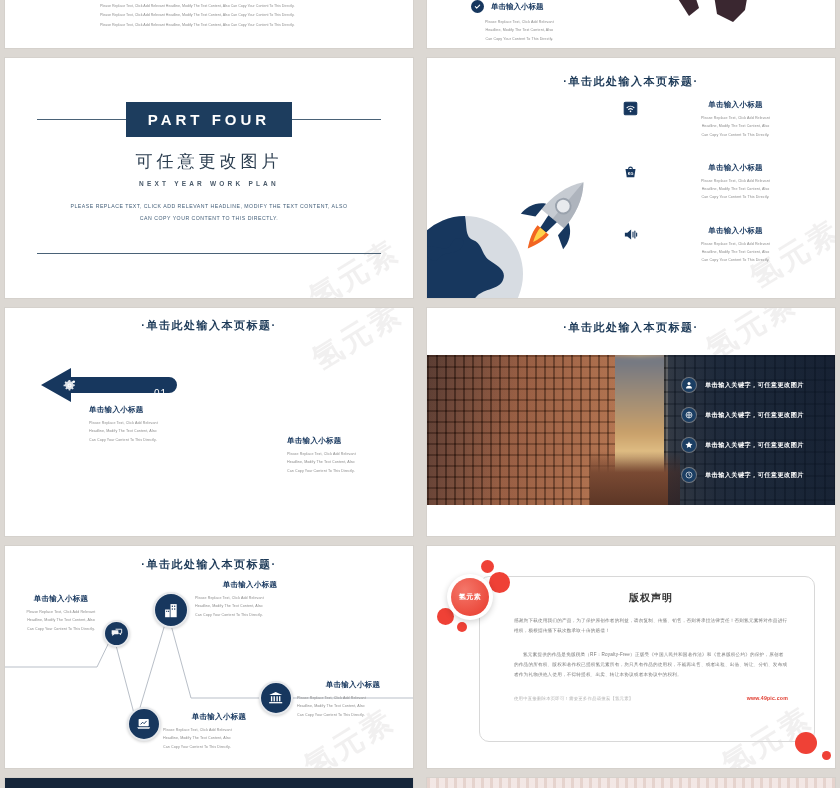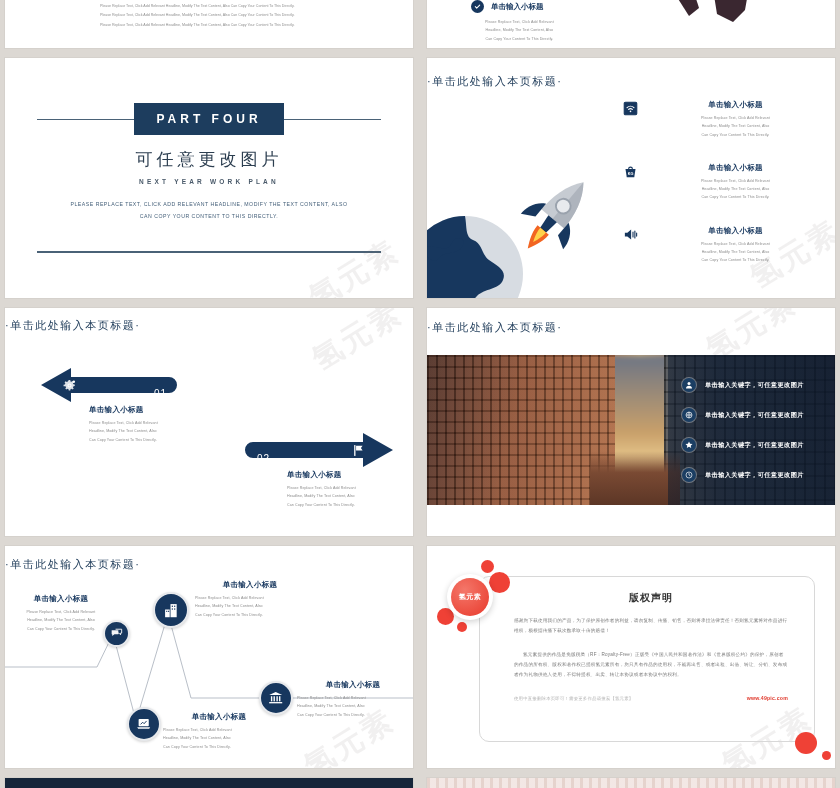--- a/index.html
+++ b/index.html
@@ -23,21 +23,21 @@
     box-shadow:0 0 0 1px rgba(0,0,0,.03);
   }
   .wm{
     position:absolute;color:rgba(120,110,105,.10);
     font-size:30px;font-weight:bold;letter-spacing:3px;
     transform:rotate(-32deg);pointer-events:none;user-select:none;
     white-space:nowrap;
   }
   
   .page-title{
-    text-align:left;color:#1d3a58;font-weight:normal;
+    text-align:center;color:#1d3a58;font-weight:bold;
     font-size:11px;letter-spacing:1.5px;
   }
   .sub-title{color:#17375e;font-weight:bold;font-size:7.5px;letter-spacing:.3px;}
   .body-txt{color:#8b8b8b;font-size:3.6px;line-height:2.3;letter-spacing:.1px;}
   .body-txt div{white-space:nowrap;}
 
   
   .s1{padding:0;}
   .s1 .lines{position:absolute;left:95px;top:2px;}
   .s1 .lines div{
@@ -55,21 +55,21 @@
   .s2 .body-txt{margin-top:5px;text-align:center;padding-left:14px;}
   .hand{position:absolute;right:60px;top:-36px;width:120px;height:70px;}
 
   
   .s3{display:flex;align-items:center;justify-content:center;}
   .s3 .inner{width:100%;padding:0 32px;box-sizing:border-box;text-align:center;}
   .rule-row{display:flex;align-items:center;justify-content:center;gap:0;}
   .rule{height:1.5px;background:#4a6277;flex:1;}
   .part-badge{
     background:#1d3d5e;color:#fff;font-weight:bold;
-    font-size:12px;letter-spacing:4px;padding:9px 22px;white-space:nowrap;
+    font-size:15px;letter-spacing:4px;padding:9px 22px;white-space:nowrap;
   }
   .cn-title{
     color:#2c3e50;font-size:17px;letter-spacing:4px;margin-top:13px;font-weight:500;
   }
   .en-title{
     color:#4a5a6a;font-size:6.5px;letter-spacing:3.2px;margin-top:7px;font-weight:bold;
   }
   .desc{color:#45607a;font-size:5.2px;letter-spacing:.5px;line-height:2.3;margin-top:14px;}
   .bottom-rule{height:1.5px;background:#4a6277;margin-top:28px;}
 
@@ -354,32 +354,20 @@
         <span class="sub-title">单击输入小标题</span>
         <div class="body-txt">
           <div>Please Replace Text, Click Add Relevant</div>
           <div>Headline, Modify The Text Content, Also</div>
           <div>Can Copy Your Content To This Directly.</div>
         </div>
       </div>
     </div>
 
     <div class="arrowwrap a2">
-      <div class="arrow">
-        <svg viewBox="0 0 152 34" width="152" height="34" preserveAspectRatio="none">
-          <path d="M152 17 L122 0 L122 9 L12 9 a8 8 0 0 0 0 16 L122 25 L122 34 Z" fill="#17375e"></path>
-        </svg>
-        <span style="position:absolute;right:28px;top:10px;width:13px;height:13px;">
-          <svg viewBox="0 0 24 24" fill="#fff">
-            <rect x="4" y="2" width="2.4" height="20"></rect>
-            <path d="M7.5 3h12l-3 4.5 3 4.5h-12z"></path>
-          </svg>
-        </span>
-        <span class="num" style="left:16px;">02</span>
-      </div>
       <div class="acap">
         <span class="sub-title">单击输入小标题</span>
         <div class="body-txt">
           <div>Please Replace Text, Click Add Relevant</div>
           <div>Headline, Modify The Text Content, Also</div>
           <div>Can Copy Your Content To This Directly.</div>
         </div>
       </div>
     </div>
   </div>

